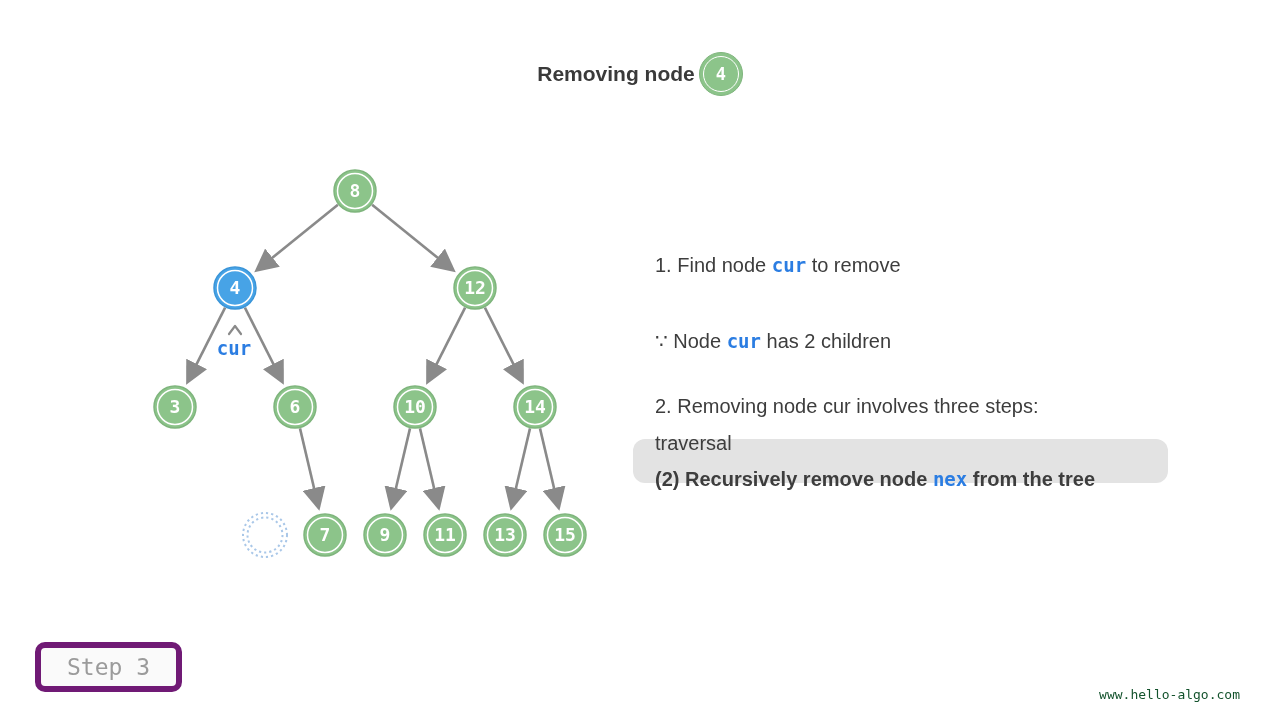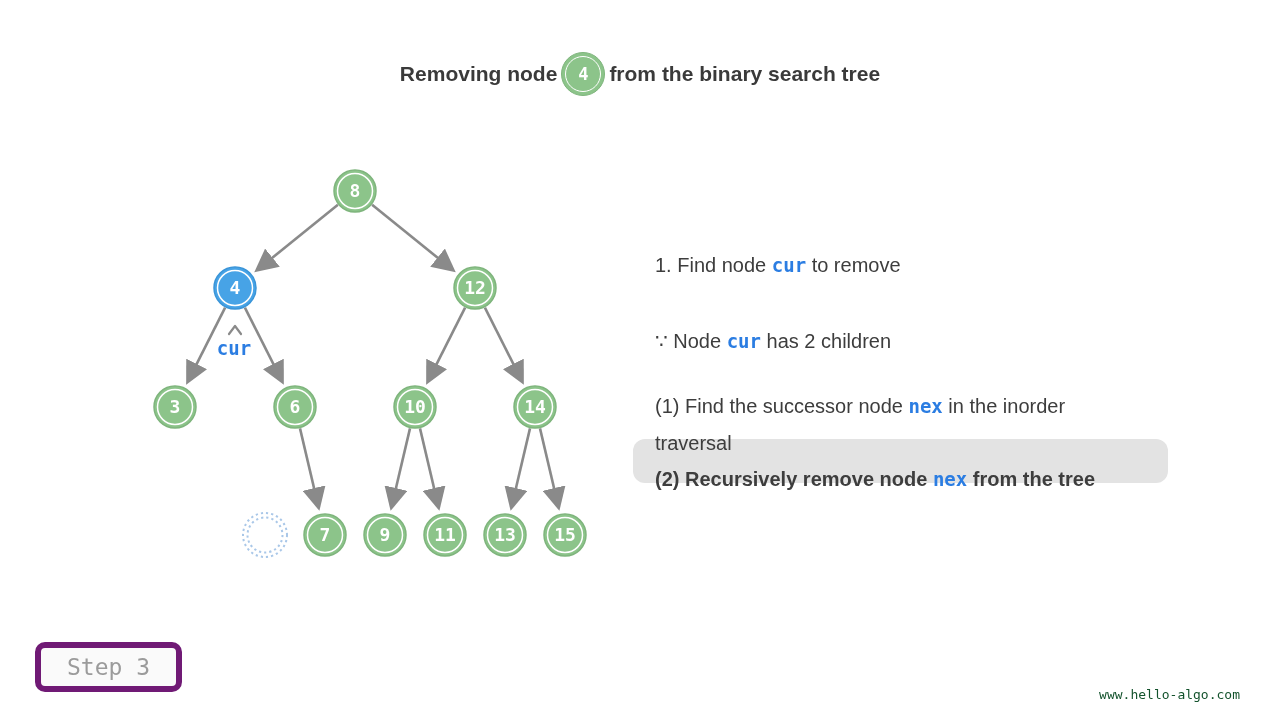--- a/index.html
+++ b/index.html
@@ -61,21 +61,20 @@
 </head>
 <body>
 
 <div class="canvas">
 
   <div class="title">
     <span>Removing node</span>
     <span class="title-node">
       <span class="title-node-inner">4</span>
     </span>
-    <span>from the binary search tree</span>
   </div>
 
   <svg id="tree-svg" class="tree-svg" width="480" height="436">
       <defs>
         <marker id="arrow" markerWidth="9" markerHeight="9" refX="7" refY="4.5" orient="auto">
           <path d="M0,0 L9,4.5 L0,9 z" fill="#8a8a8a"></path>
         </marker>
       </defs>
       <line x1="207.9" y1="54.8" x2="128.3" y2="119.1" stroke="#8a8a8a" stroke-width="2.6" marker-end="url(#arrow)"></line>
       <line x1="242.1" y1="54.8" x2="321.7" y2="119.1" stroke="#8a8a8a" stroke-width="2.6" marker-end="url(#arrow)"></line>
@@ -155,21 +154,21 @@
       <g>
         <polyline points="99,184 105,176 111,184" fill="none" stroke="#8a8a8a" stroke-width="2.2" stroke-linecap="round" stroke-linejoin="round"></polyline>
         <text x="104" y="205" text-anchor="middle" fill="#2b7de2" font-family="DejaVu Sans Mono, monospace" font-size="19" font-weight="bold">cur</text>
       </g>
     </svg>
 
   <div class="note-highlight"></div>
   <div class="notes" id="notes">
       <div class="note-line"><span>1. Find node </span><span class="code">cur</span><span> to remove</span></div>
       <div class="note-line"><span>∵ Node </span><span class="code">cur</span><span> has 2 children</span></div>
-      <div class="note-line"><span>(1) Find the successor node </span><span class="code">nex</span><span> in the inorder</span></div>
+      <div class="note-line"><span>2. Removing node cur involves three steps:</span></div>
       <div class="note-line"><span>traversal</span></div>
       <div class="note-line"><span>(2) Recursively remove node </span><span class="code">nex</span><span> from the tree</span></div>
     </div>
 
   <div class="step-box">
     <span>Step 3</span>
   </div>
 
   <div class="watermark">www.hello-algo.com</div>
 

